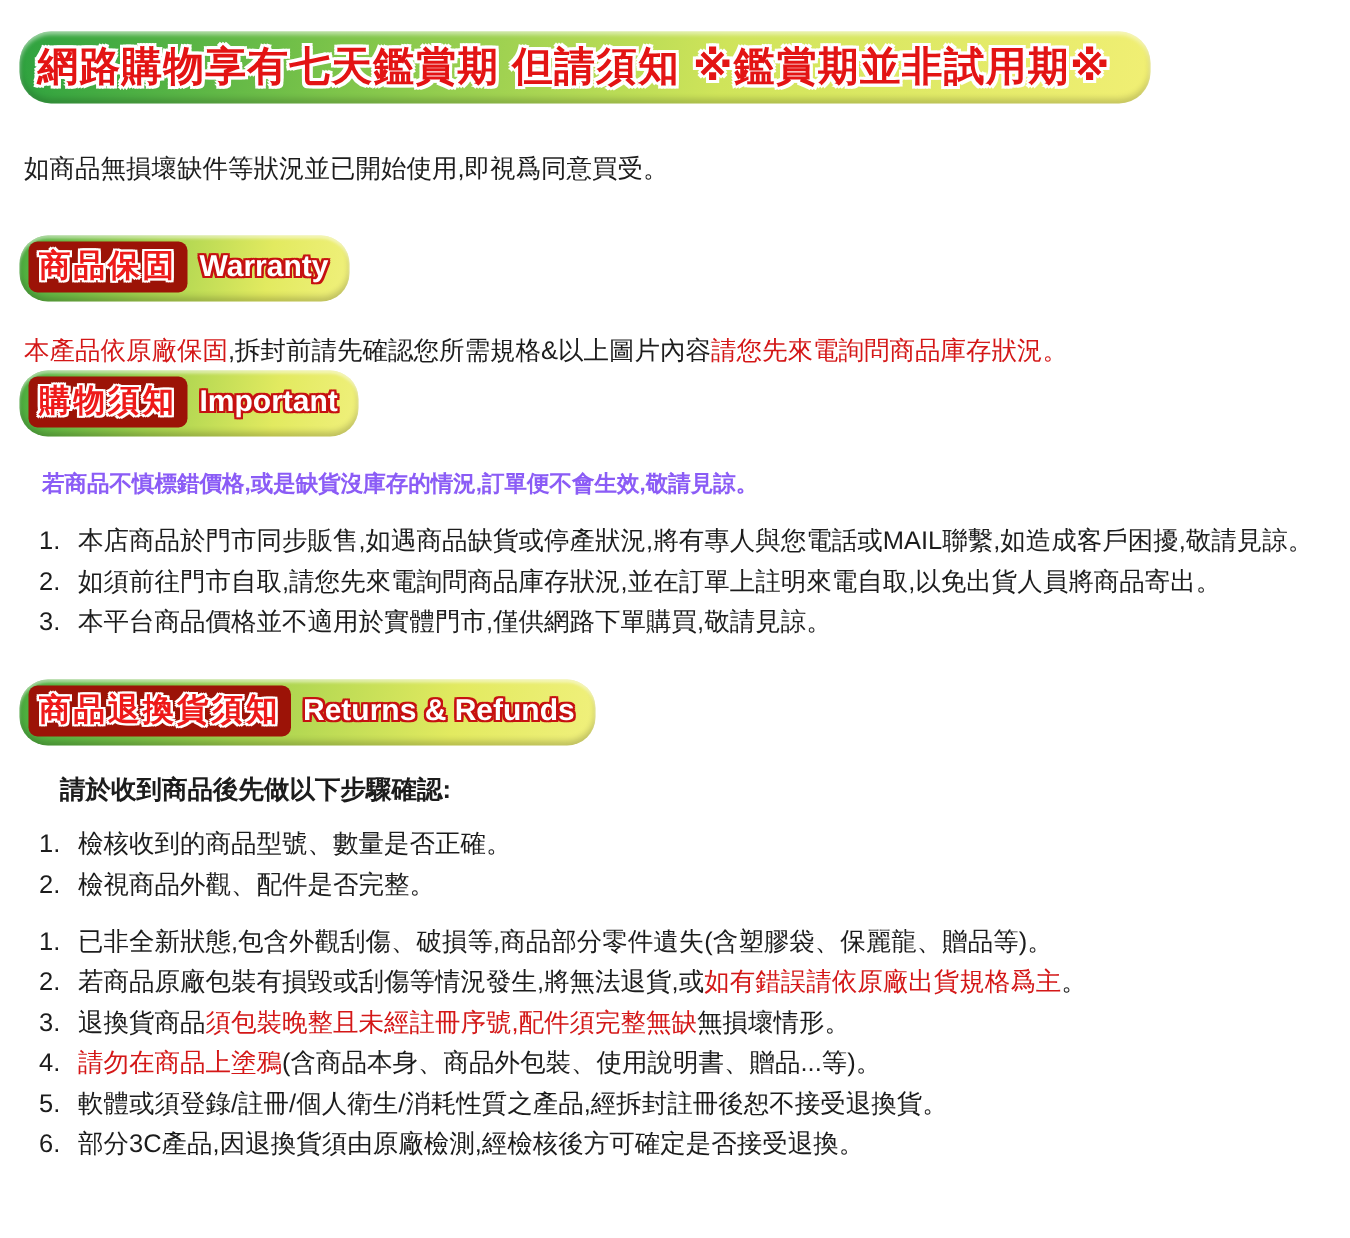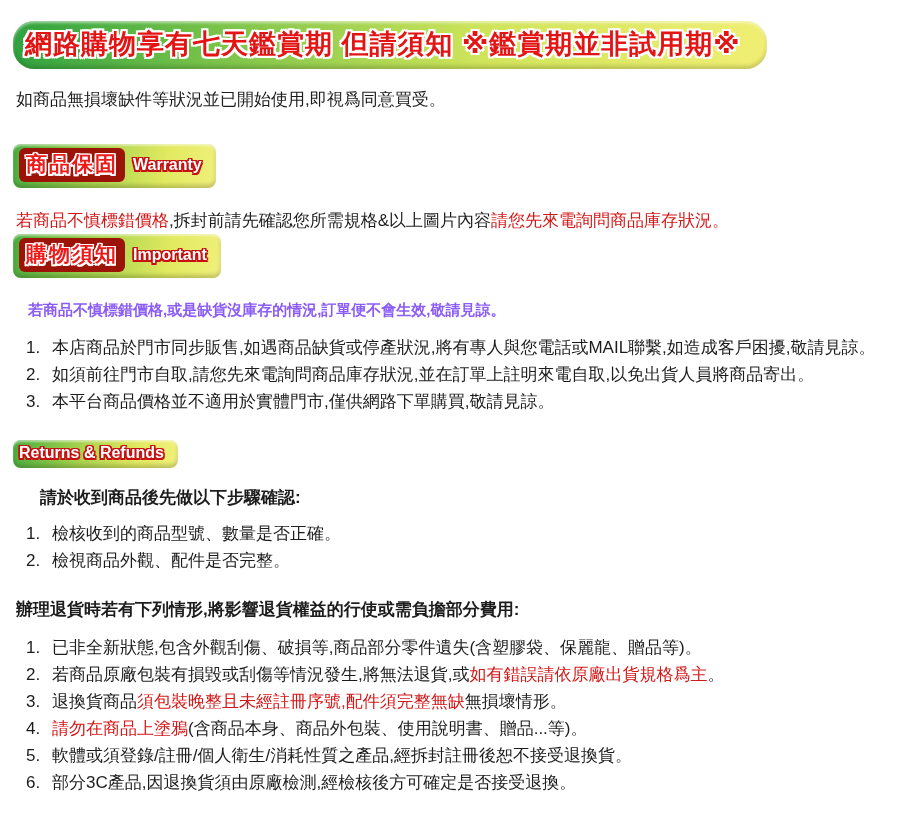--- a/index.html
+++ b/index.html
@@ -25,36 +25,36 @@
     color:#e31414;
     text-shadow:-2px -2px 0 #fff,2px -2px 0 #fff,-2px 2px 0 #fff,2px 2px 0 #fff,
                 -2px 0 0 #fff,2px 0 0 #fff,0 -2px 0 #fff,0 2px 0 #fff;
     white-space:nowrap;
   }
 
   
   .badge{
     display:inline-flex;align-items:center;gap:8px;
     background:linear-gradient(100deg,#49ad3e 0%,#a5d24e 40%,#e2ea60 75%,#f0f07c 100%);
-    border-radius:8px;
+    border-radius:19px;
     padding:4px 14px 6px 6px;
     box-shadow:inset 0 2px 2px rgba(255,255,255,.5), inset 0 -3px 4px rgba(0,0,0,.2);
   }
   .badge-zh{
     background:#9c1307;
     border-radius:6px;
     padding:2px 7px 4px 7px;
     font-size:21px;font-weight:bold;letter-spacing:2px;
     color:#ee1a1a;
     text-shadow:-1.5px -1.5px 0 #fff,1.5px -1.5px 0 #fff,-1.5px 1.5px 0 #fff,1.5px 1.5px 0 #fff,
                 -1.5px 0 0 #fff,1.5px 0 0 #fff,0 -1.5px 0 #fff,0 1.5px 0 #fff;
     white-space:nowrap;
   }
   .badge-en{
-    font-size:16px;font-weight:bold;
+    font-size:20px;font-weight:bold;
     color:#ffffff;
     text-shadow:-1.5px -1.5px 0 #c61111,1.5px -1.5px 0 #c61111,-1.5px 1.5px 0 #c61111,1.5px 1.5px 0 #c61111,
                 -1.5px 0 0 #c61111,1.5px 0 0 #c61111,0 -1.5px 0 #c61111,0 1.5px 0 #c61111;
     white-space:nowrap;
   }
 
   
   .para{font-size:17px;line-height:27px;margin:0;padding:0 18px 0 16px;}
   .t-red{color:#d41717;}
   .t-black{color:#1c1c1c;}
@@ -63,21 +63,21 @@
     padding-left:28px;line-height:22px;
   }
   .lead{font-size:17px;font-weight:bold;padding-left:16px;line-height:26px;}
 
   .olist{padding-left:26px;padding-right:14px;}
   .li{display:flex;font-size:17px;line-height:27px;}
   .li .num{flex:none;width:26px;}
   .li .li-text{flex:1;}
 
   
-  .mt-intro{margin-top:17px;}
+  .mt-intro{margin-top:30px;}
   .mt-badge1{margin-top:31px;padding-left:13px;}
   .mt-wpara{margin-top:19px;}
   .mt-badge2{padding-left:13px;}
   .mt-notice{margin-top:21px;}
   .mt-lista{margin-top:13px;}
   .mt-badge3{margin-top:25px;padding-left:13px;}
   .mt-check{margin-top:17px;padding-left:40px;}
   .mt-listb{margin-top:9px;}
   .mt-cond{margin-top:23px;}
   .mt-listc{margin-top:11px;}
@@ -98,21 +98,21 @@
   </p>
 
   <div class="mt-badge1">
     <div class="badge">
       <span class="badge-zh">商品保固</span>
       <span class="badge-en">Warranty</span>
     </div>
   </div>
 
   <p class="para mt-wpara">
-    <span class="t-red">若商品不慎標錯價格</span><span class="t-black">,拆封前請先確認您所需規格&amp;以上圖片內容</span><span class="t-red">請您先來電詢問商品庫存狀況。</span>
+    <span class="t-red">本產品依原廠保固</span><span class="t-black">,拆封前請先確認您所需規格&amp;以上圖片內容</span><span class="t-red">請您先來電詢問商品庫存狀況。</span>
   </p>
 
   <div class="mt-badge2">
     <div class="badge">
       <span class="badge-zh">購物須知</span>
       <span class="badge-en">Important</span>
     </div>
   </div>
 
   <div class="notice-red mt-notice">若商品不慎標錯價格,或是缺貨沒庫存的情況,訂單便不會生效,敬請見諒。</div>
@@ -127,38 +127,38 @@
       <span class="li-text t-black">如須前往門市自取,請您先來電詢問商品庫存狀況,並在訂單上註明來電自取,以免出貨人員將商品寄出。</span>
     </div>
     <div class="li">
       <span class="num t-black">3.</span>
       <span class="li-text t-black">本平台商品價格並不適用於實體門市,僅供網路下單購買,敬請見諒。</span>
     </div>
   </div>
 
   <div class="mt-badge3">
     <div class="badge">
+      <span class="badge-zh">商品退換貨須知</span>
       <span class="badge-en">Returns &amp; Refunds</span>
     </div>
   </div>
 
   <div class="lead mt-check">請於收到商品後先做以下步驟確認:</div>
 
   <div class="olist mt-listb">
     <div class="li">
       <span class="num t-black">1.</span>
       <span class="li-text t-black">檢核收到的商品型號、數量是否正確。</span>
     </div>
     <div class="li">
       <span class="num t-black">2.</span>
       <span class="li-text t-black">檢視商品外觀、配件是否完整。</span>
     </div>
   </div>
 
-  <div class="lead mt-cond">辦理退貨時若有下列情形,將影響退貨權益的行使或需負擔部分費用:</div>
 
   <div class="olist mt-listc">
     <div class="li">
       <span class="num t-black">1.</span>
       <span class="li-text"><span class="t-black">已非全新狀態,包含外觀刮傷、破損等,商品部分零件遺失(含塑膠袋、保麗龍、贈品等)。</span></span>
     </div>
     <div class="li">
       <span class="num t-black">2.</span>
       <span class="li-text"><span class="t-black">若商品原廠包裝有損毀或刮傷等情況發生,將無法退貨,或</span><span class="t-red">如有錯誤請依原廠出貨規格爲主</span><span class="t-black">。</span></span>
     </div>

